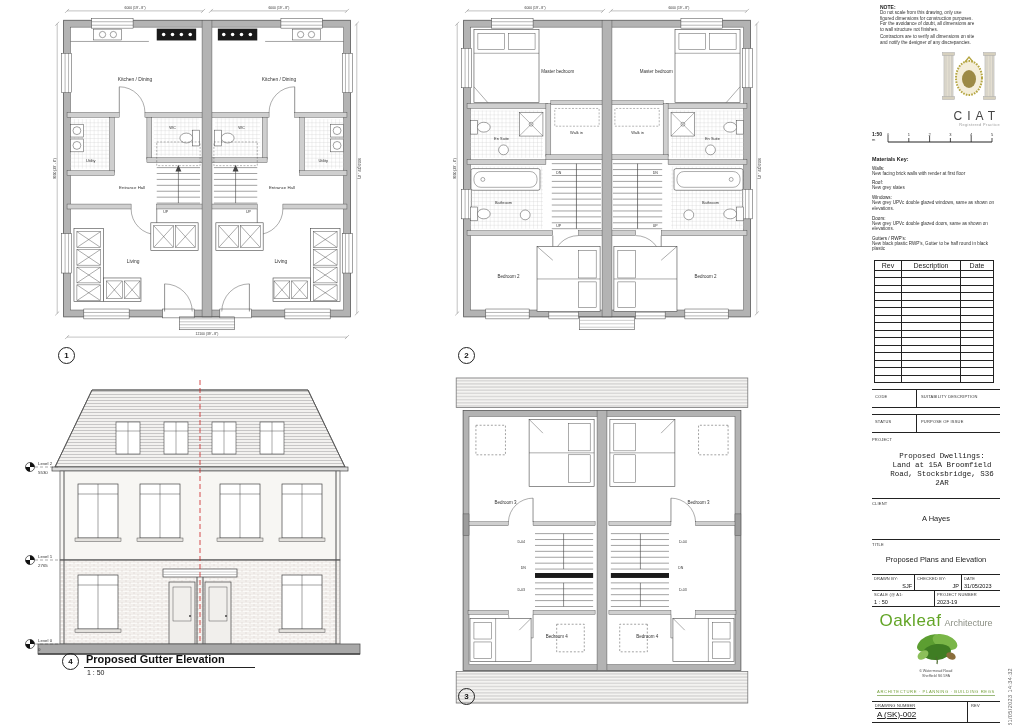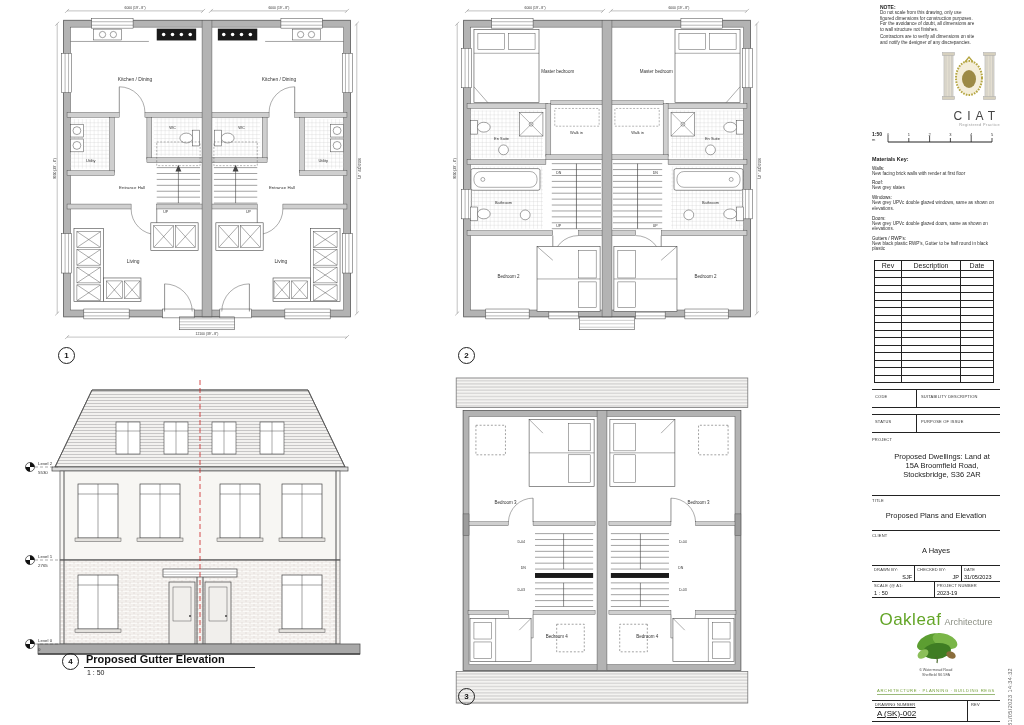--- a/index.html
+++ b/index.html
@@ -29,30 +29,30 @@
   .mat-title{font-size:5.4px;font-weight:bold;margin-bottom:4px;}
   .mat-item{margin-bottom:4.5px;}
   .mat-name{font-size:4.6px;color:#222;}
   .mat-desc{font-size:4.6px;color:#333;line-height:5.4px;}
   table.rev{border-collapse:collapse;width:120px;margin:8px 0 0 2px;}
   table.rev th{border:1px solid #222;font-size:7px;font-weight:normal;padding:1px 2px;}
   table.rev td{border:1px solid #222;height:6.5px;padding:0;}
   .csrow{display:flex;border-top:1.2px solid #222;border-bottom:1.2px solid #222;margin-top:6px;}
   .csrow .c1{width:38px;border-right:1.2px solid #222;padding:4px 3px 8px 3px;}
   .csrow .c2{flex:1;padding:4px 3px 8px 4px;}
-  .projtxt{font-size:7.5px;text-align:center;line-height:9px;margin:10px 4px 0 16px;color:#222;}
+  .projtxt{font-size:7.5px;text-align:center;line-height:9px;margin:10px 4px 0 16px;color:#222;font-family:Liberation Mono, monospace;}
   .sec{border-top:1.2px solid #222;margin-top:10px;padding-top:2px;}
   .sectxt{font-size:7.5px;text-align:center;margin:8px 0 10px 0;color:#222;}
   .grid3{display:flex;border-top:1.2px solid #222;border-bottom:1.2px solid #222;margin-top:8px;}
   .grid3 >div{border-right:1.2px solid #222;padding:1px 2px 1px 2px;}
   .grid3 >div:last-child{border-right:none;}
   .cellv{font-size:5.5px;color:#111;text-align:right;padding-top:2px;}
   .grid2{display:flex;border-bottom:1.2px solid #222;}
   .grid2 >div{padding:1px 2px;}
-  .oak{text-align:center;margin-top:12px;}
+  .oak{text-align:center;margin-top:4px;}
   .oak-name{font-size:17px;color:#63a527;letter-spacing:.5px;display:inline;}
   .oak-suffix{font-size:9px;color:#8b8f84;display:inline;margin-left:3px;}
   .oak-addr{font-size:3.8px;color:#555;line-height:4.6px;}
   .oak-tag{font-size:4.2px;color:#76a23c;letter-spacing:.6px;margin-top:2px;border-bottom:1px solid #9ab97a;display:inline-block;padding-bottom:1px;}
   .dwgrow{display:flex;border-top:1.2px solid #222;border-bottom:1.2px solid #222;margin-top:4px;}
   .dwgrow .d1{flex:1;border-right:1.2px solid #222;padding:1px 3px 2px 3px;text-decoration:underline;}
   .dwgrow .d2{width:26px;padding:1px 3px;}
   .dwgnum{font-size:8px;color:#111;padding:2px 0 1px 2px;}
   .vstamp{position:absolute;left:1007px;top:556px;height:170px;writing-mode:vertical-rl;
           transform:rotate(180deg);font-size:5.5px;color:#666;letter-spacing:.4px;}
@@ -551,27 +551,27 @@
     <div class="csrow">
       <div class="c1 lbl">CODE</div>
       <div class="c2 lbl">SUITABILITY DESCRIPTION</div>
     </div>
     <div class="csrow">
       <div class="c1 lbl">STATUS</div>
       <div class="c2 lbl">PURPOSE OF ISSUE</div>
     </div>
     <div style="margin-top:4px" class="lbl">PROJECT</div>
     <div class="projtxt">Proposed Dwellings: Land at 15A Broomfield Road, Stocksbridge, S36 2AR</div>
+    <div class="sec">
+      <div class="lbl">CLIENT</div>
+      <div class="sectxt">A Hayes</div>
+    </div>
     <div class="sec" style="margin-top:16px">
       <div class="lbl">TITLE</div>
       <div class="sectxt">Proposed Plans and Elevation</div>
-    </div>
-    <div class="sec">
-      <div class="lbl">CLIENT</div>
-      <div class="sectxt">A Hayes</div>
     </div>
     <div class="grid3">
       <div style="width:38px">
           <div class="lbl">DRAWN BY:</div>
         <div class="cellv">SJF</div>
         </div>
       <div style="width:42px">
           <div class="lbl">CHECKED BY:</div>
         <div class="cellv">JP</div>
         </div>

